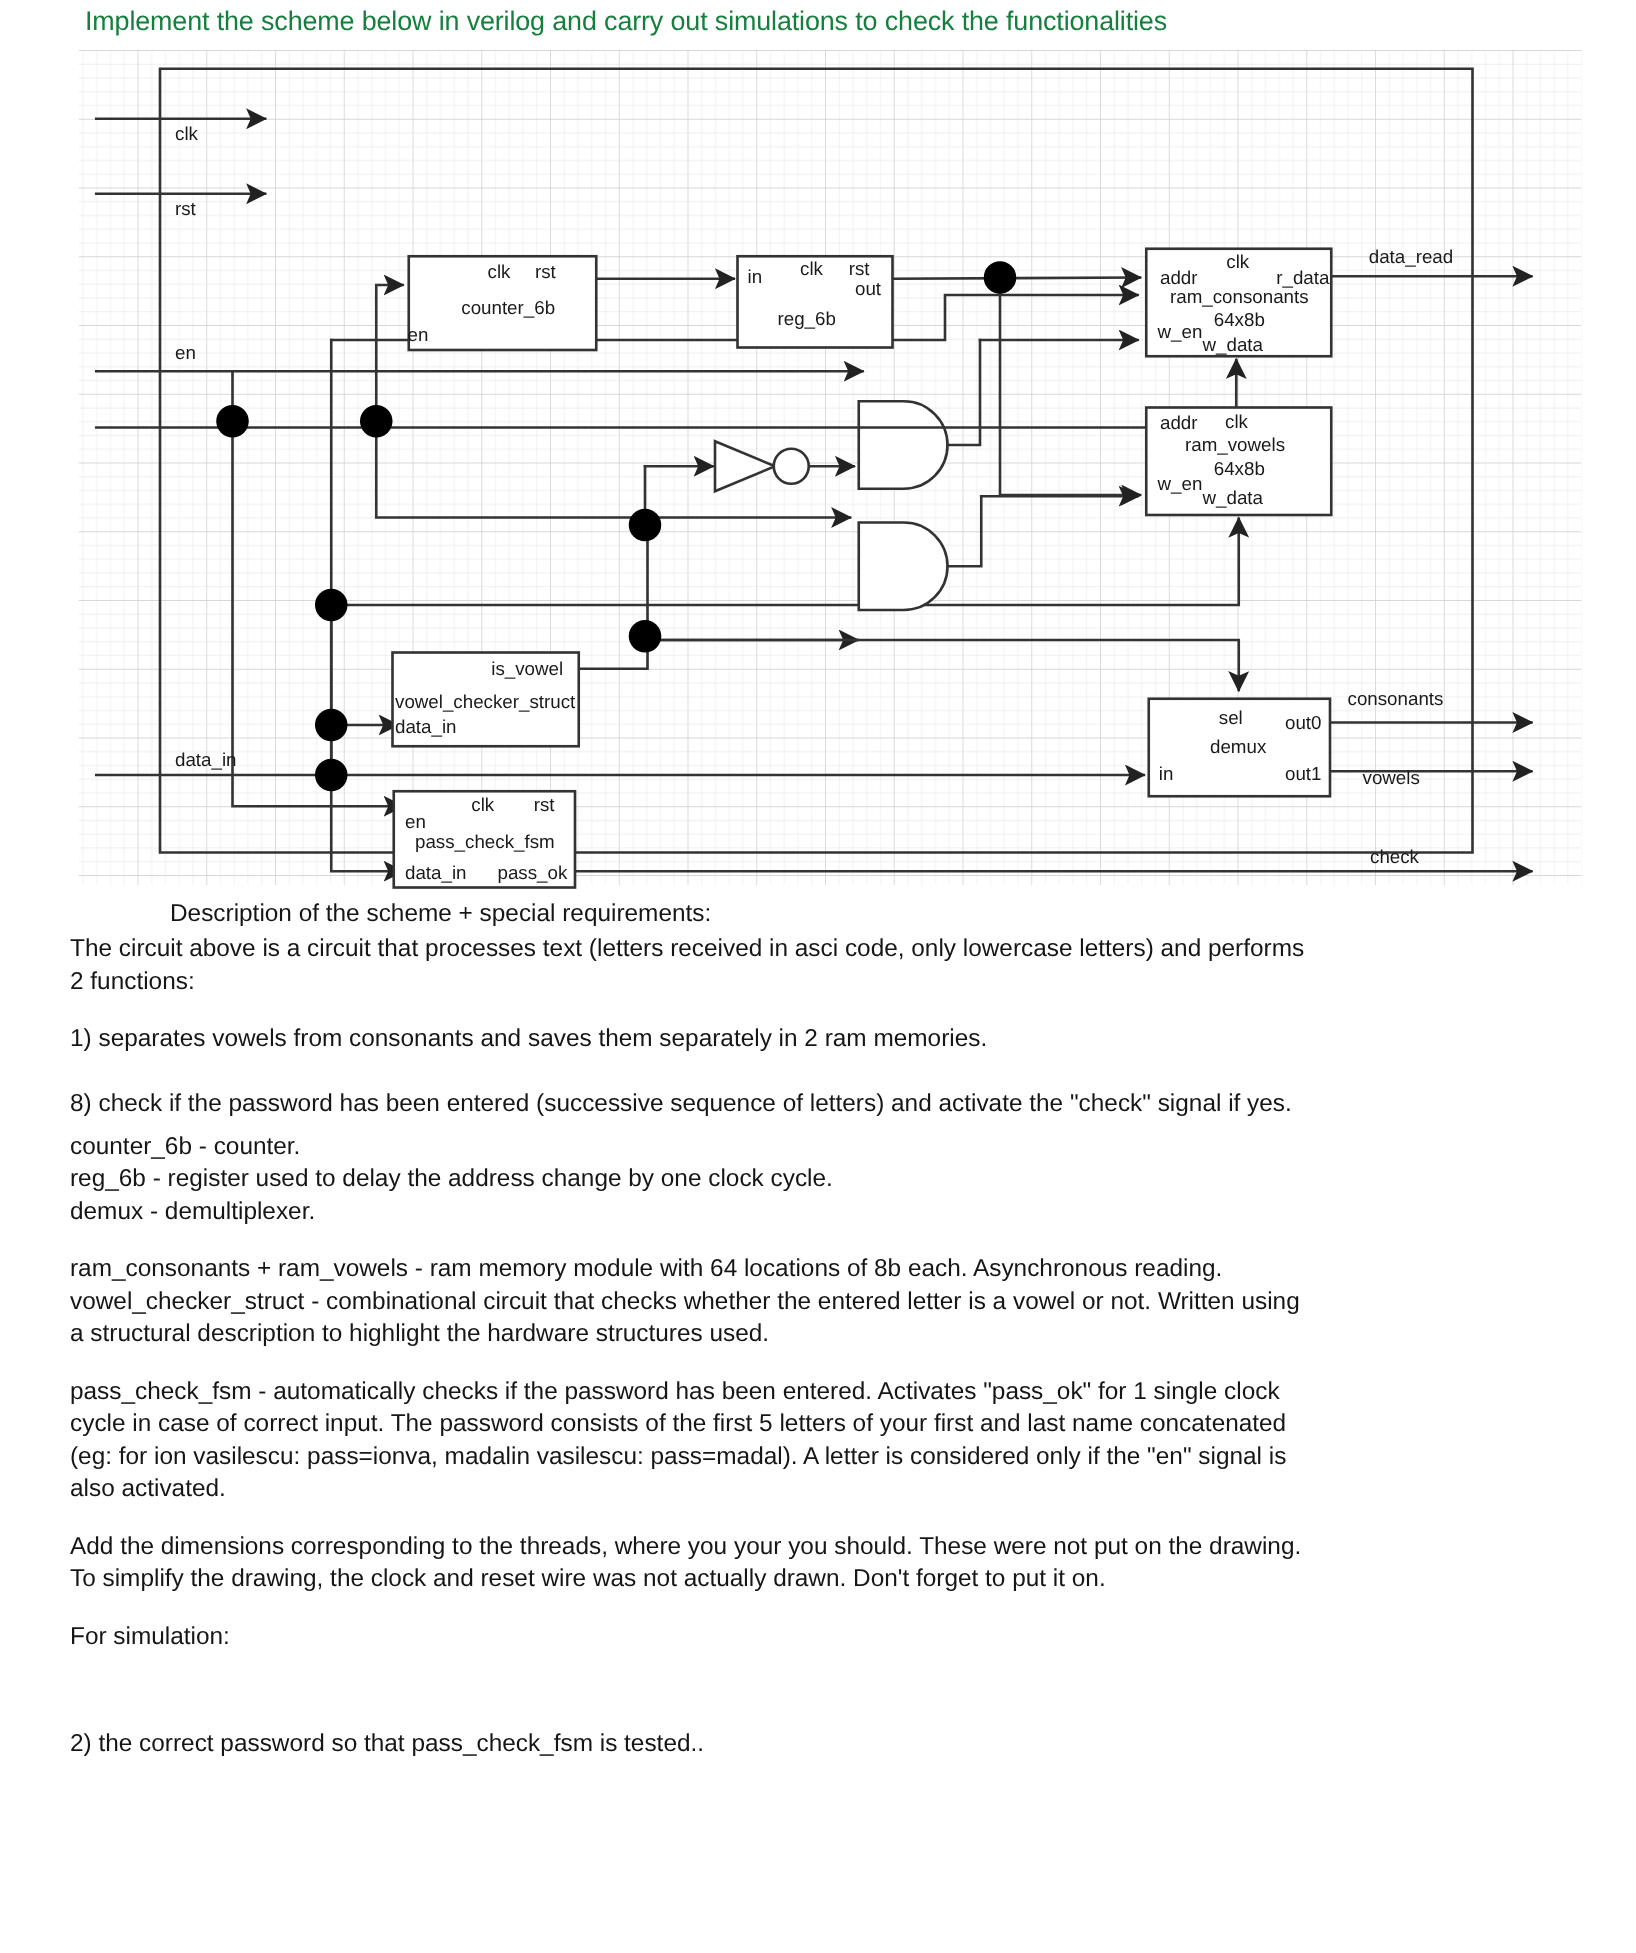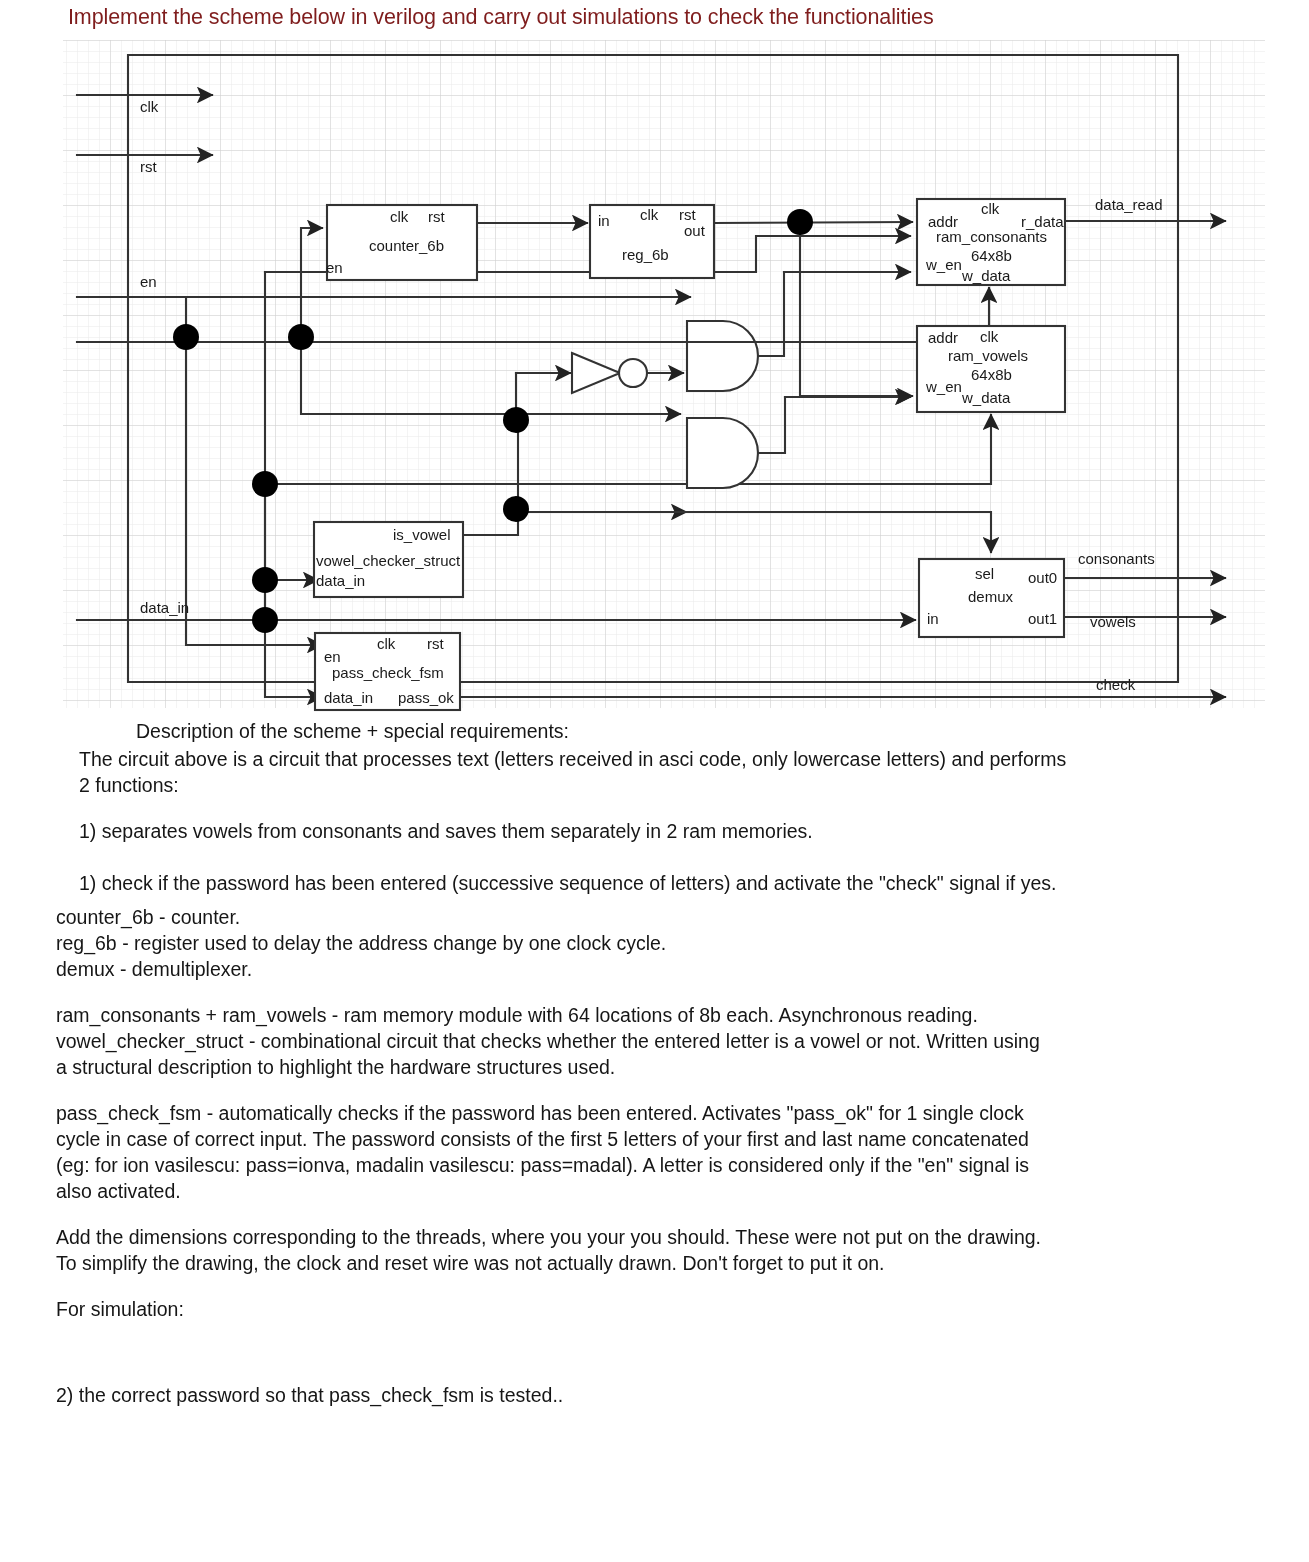--- a/index.html
+++ b/index.html
@@ -20,21 +20,21 @@
     position: relative;
     width: 1309px;
     height: 1562px;
   }
   .title {
     position: absolute;
     left: 68px;
     top: 5px;
     font-size: 21.5px;
     font-family: "Liberation Sans", sans-serif;
-    color: #7f1d1d;
+    color: #15803d;
     letter-spacing: -0.1px;
     white-space: nowrap;
   }
   #diagram {
     position: absolute;
     left: 0px;
     top: 40px;
     width: 1309px;
     height: 675px;
   }
@@ -49,21 +49,21 @@
     line-height: 26px;
     color: #161616;
     font-family: "Liberation Sans", sans-serif;
     white-space: pre-wrap;
   }
   .p-heading {
     margin-left: 136px;
     margin-bottom: 2px;
   }
   .p-left {
-    margin-left: 79px;
+    margin-left: 56px;
   }
   .p-left2 {
     margin-left: 56px;
   }
   .gap-s { height: 8px; }
   .gap-m { height: 20px; }
   .gap-l { height: 26px; }
   svg text {
     font-family: "Liberation Sans", sans-serif;
     fill: #1a1a1a;
@@ -229,21 +229,21 @@
     </g>
   </svg>
 
   <div id="body-text">
     <div class="para p-heading">Description of the scheme + special requirements:</div>
     <div class="para p-left">The circuit above is a circuit that processes text (letters received in asci code, only lowercase letters) and performs
 2 functions:</div>
     <div class="gap-m"></div>
     <div class="para p-left">1) separates vowels from consonants and saves them separately in 2 ram memories.</div>
     <div class="gap-l"></div>
-    <div class="para p-left">1) check if the password has been entered (successive sequence of letters) and activate the "check" signal if yes.</div>
+    <div class="para p-left">8) check if the password has been entered (successive sequence of letters) and activate the "check" signal if yes.</div>
     <div class="gap-s"></div>
     <div class="para p-left2">counter_6b - counter.
 reg_6b - register used to delay the address change by one clock cycle.
 demux - demultiplexer.</div>
     <div class="gap-m"></div>
     <div class="para p-left2">ram_consonants + ram_vowels - ram memory module with 64 locations of 8b each. Asynchronous reading.
 vowel_checker_struct - combinational circuit that checks whether the entered letter is a vowel or not. Written using
 a structural description to highlight the hardware structures used.</div>
     <div class="gap-m"></div>
     <div class="para p-left2">pass_check_fsm - automatically checks if the password has been entered. Activates "pass_ok" for 1 single clock

